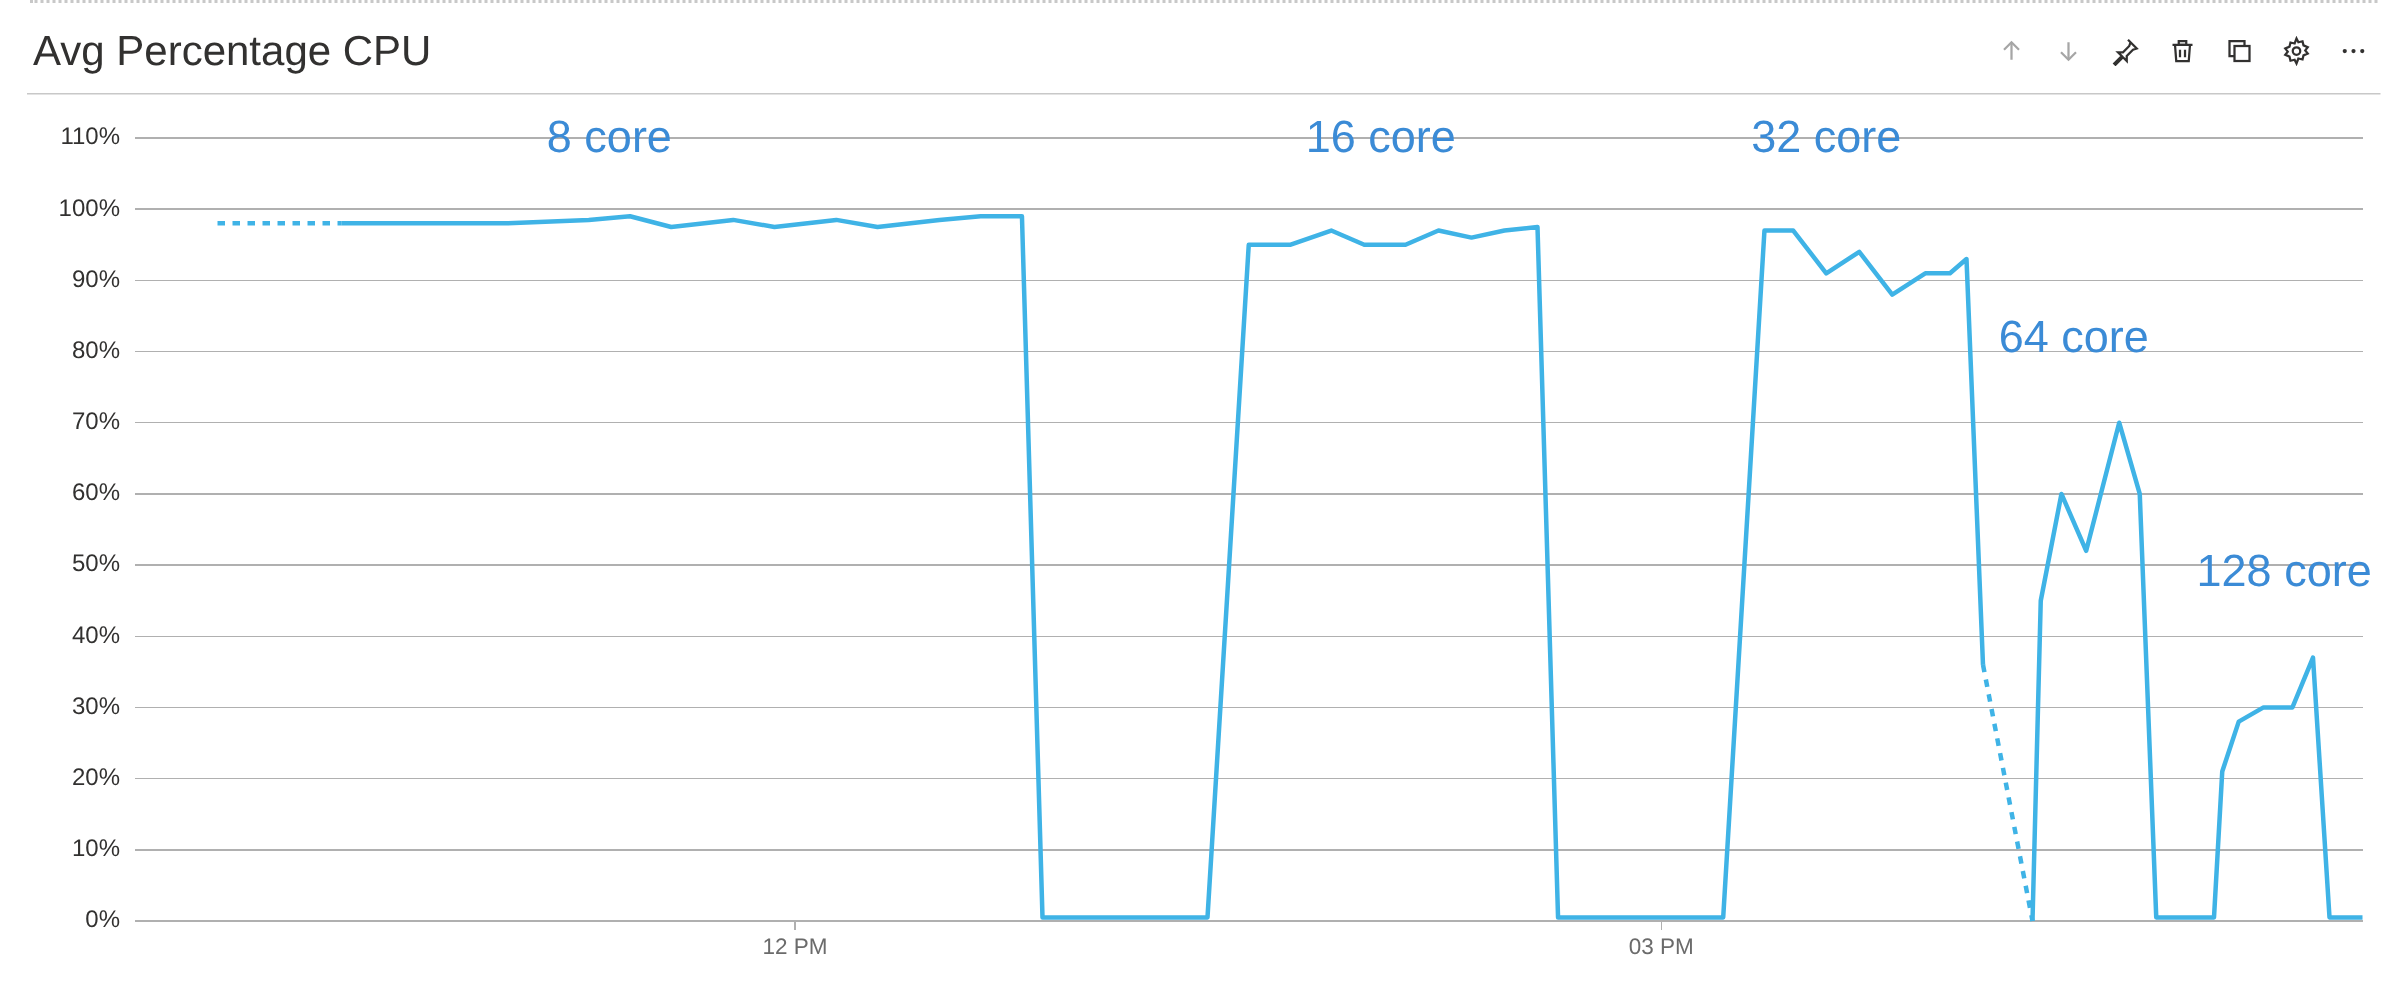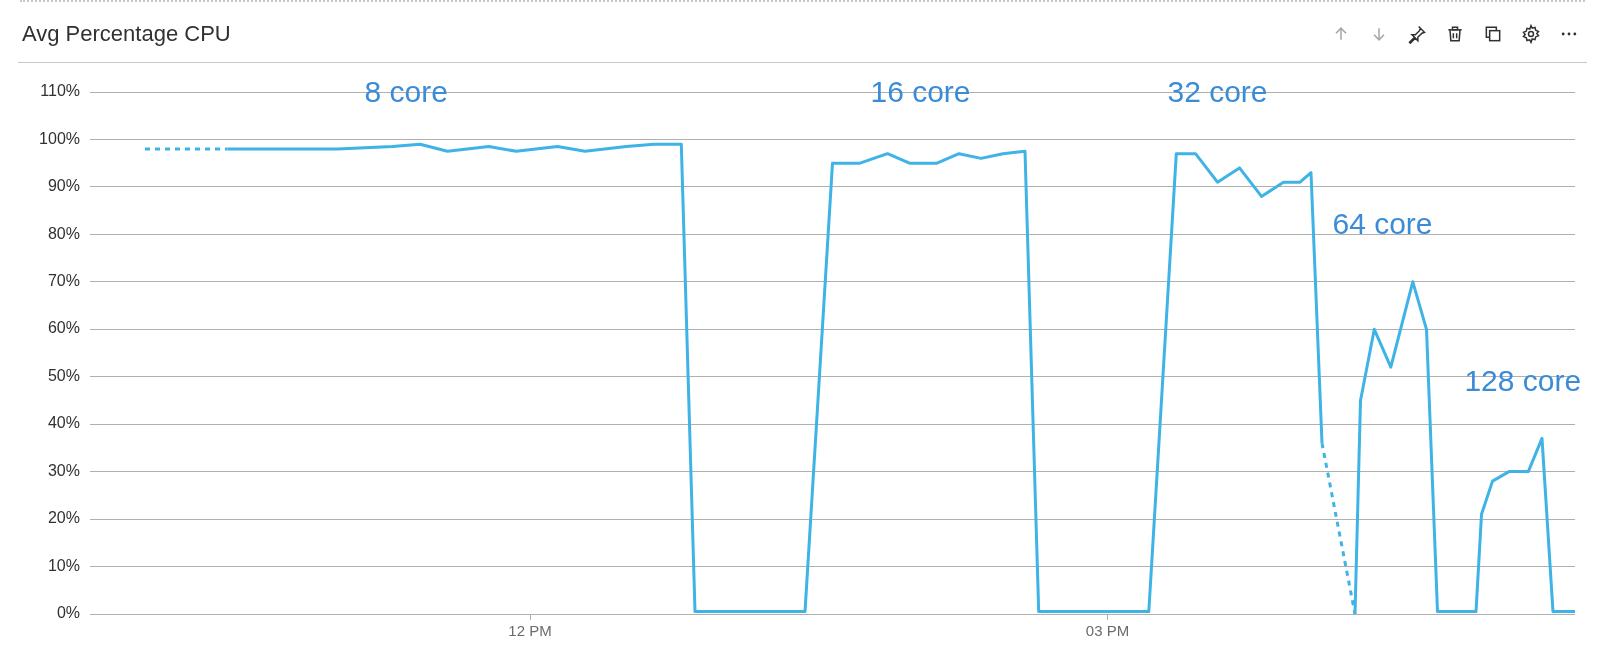--- a/index.html
+++ b/index.html
@@ -31,21 +31,21 @@
     top: 12px;
     left: 0;
     right: 0;
     height: 44px;
     display: flex;
     align-items: center;
     padding: 0 22px;
     box-sizing: border-box;
   }
   .title {
-    font-size: 22px;
+    font-size: 28px;
     font-weight: 400;
     color: #323130;
     flex: 0 0 auto;
   }
   .toolbar {
     margin-left: auto;
     display: flex;
     align-items: center;
     gap: 10px;
   }

